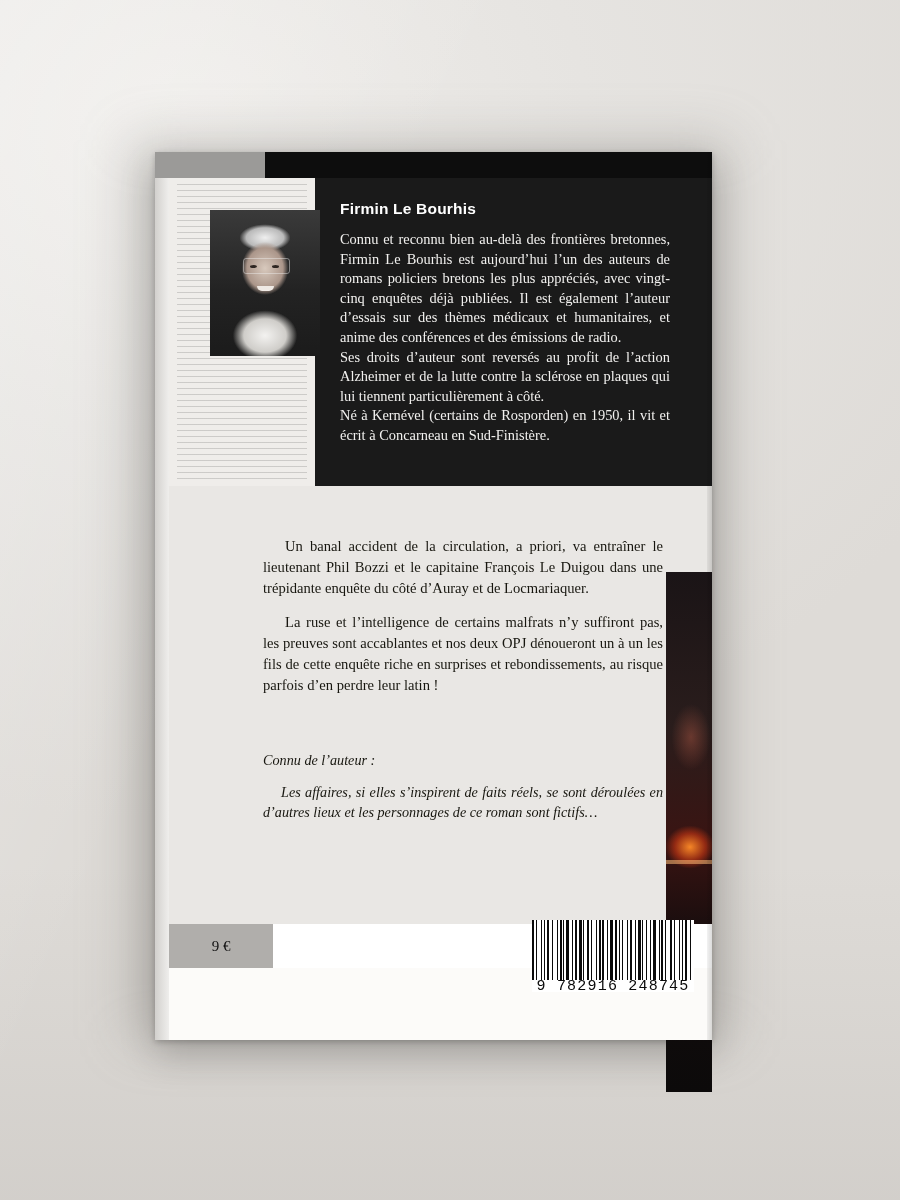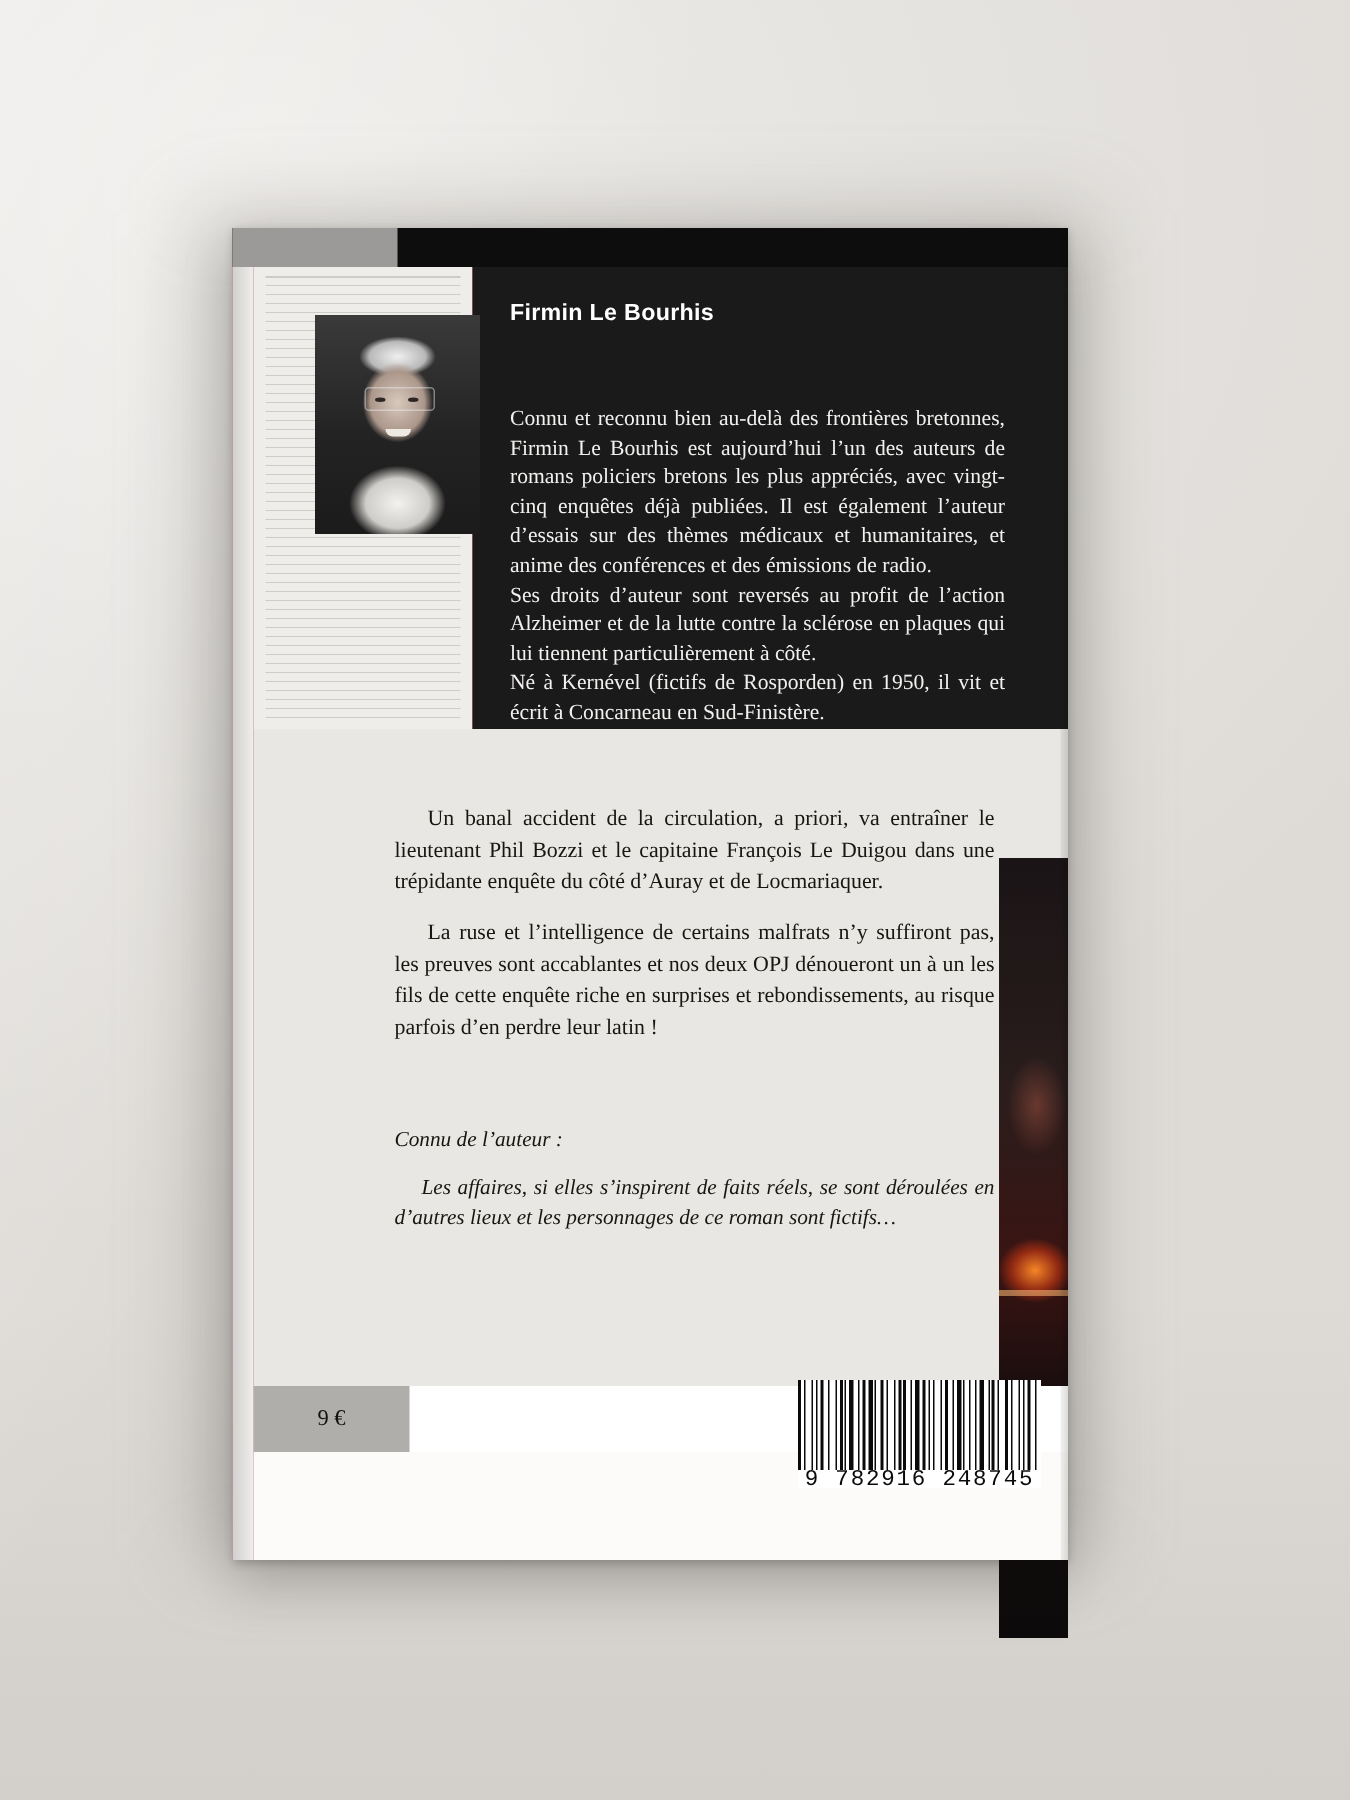--- a/index.html
+++ b/index.html
@@ -42,21 +42,21 @@
     filter: blur(26px);
   }
 
   
   .book {
     position: absolute;
     left: 155px;
     top: 152px;
     width: 557px;
     height: 888px;
-    background: #be185d;
+    background: #a16207;
     box-shadow: 0 2px 6px rgba(0,0,0,0.22), 0 16px 34px rgba(0,0,0,0.18);
   }
   
   .book::after {
     content: "";
     position: absolute;
     right: 0; top: 0; bottom: 0;
     width: 5px;
     background: linear-gradient(90deg, rgba(0,0,0,0.05), rgba(0,0,0,0.14));
   }
@@ -171,21 +171,20 @@
   }
   .author-bio {
     position: absolute;
     left: 185px;
     top: 78px;
     width: 330px;
     color: #f2f1ef;
     font-size: 14.4px;
     line-height: 19.6px;
     text-align: justify;
-    margin-top: 40px;
   }
   .author-bio p { margin: 0; }
 
   
   .blurb-panel {
     position: absolute;
     left: 14px;
     top: 334px;
     right: 0;
     height: 438px;
@@ -363,21 +362,21 @@
     <div class="photo-eye l"></div>
     <div class="photo-eye r"></div>
     <div class="photo-mouth"></div>
   </div>
 
   <div class="author-name">Firmin Le Bourhis</div>
 
   <div class="author-bio">
     <p>Connu et reconnu bien au-delà des frontières bretonnes, Firmin Le Bourhis est aujourd’hui l’un des auteurs de romans policiers bretons les plus appréciés, avec vingt-cinq enquêtes déjà publiées. Il est également l’auteur d’essais sur des thèmes médicaux et humanitaires, et anime des conférences et des émissions de radio.</p>
     <p>Ses droits d’auteur sont reversés au profit de l’action Alzheimer et de la lutte contre la sclérose en plaques qui lui tiennent particulièrement à côté.</p>
-    <p>Né à Kernével (fictifs de Rosporden) en 1950, il vit et écrit à Concarneau en Sud-Finistère.</p>
+    <p>Né à Kernével (certains de Rosporden) en 1950, il vit et écrit à Concarneau en Sud-Finistère.</p>
   </div>
 
   <div class="blurb-panel">
     <div class="blurb-text">
       <p>Un banal accident de la circulation, a priori, va entraîner le lieutenant Phil Bozzi et le capitaine François Le Duigou dans une trépidante enquête du côté d’Auray et de Locmariaquer.</p>
       <p>La ruse et l’intelligence de certains malfrats n’y suffiront pas, les preuves sont accablantes et nos deux OPJ dénoueront un à un les fils de cette enquête riche en surprises et rebondissements, au risque parfois d’en perdre leur latin !</p>
     </div>
     <div class="note-title">Connu de l’auteur :</div>
     <div class="note-body">Les affaires, si elles s’inspirent de faits réels, se sont déroulées en d’autres lieux et les personnages de ce roman sont fictifs…</div>
   </div>

